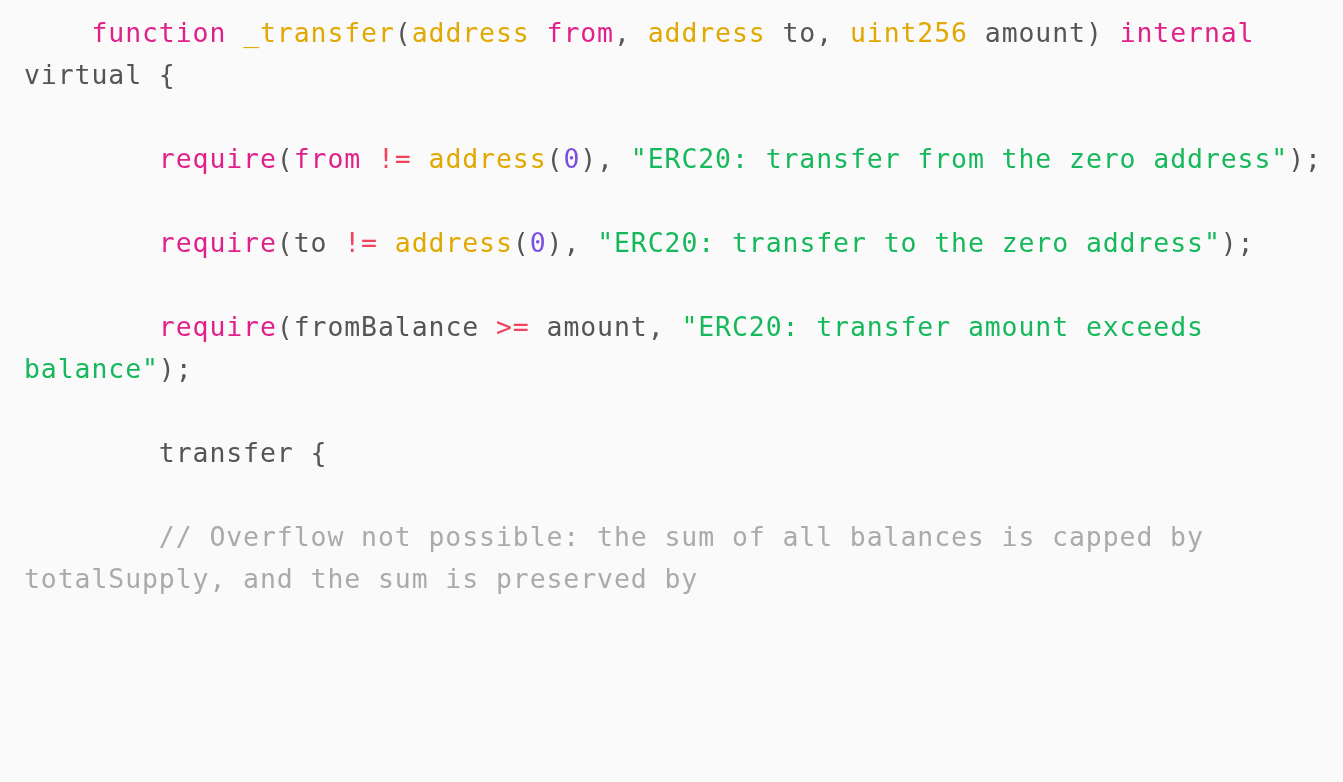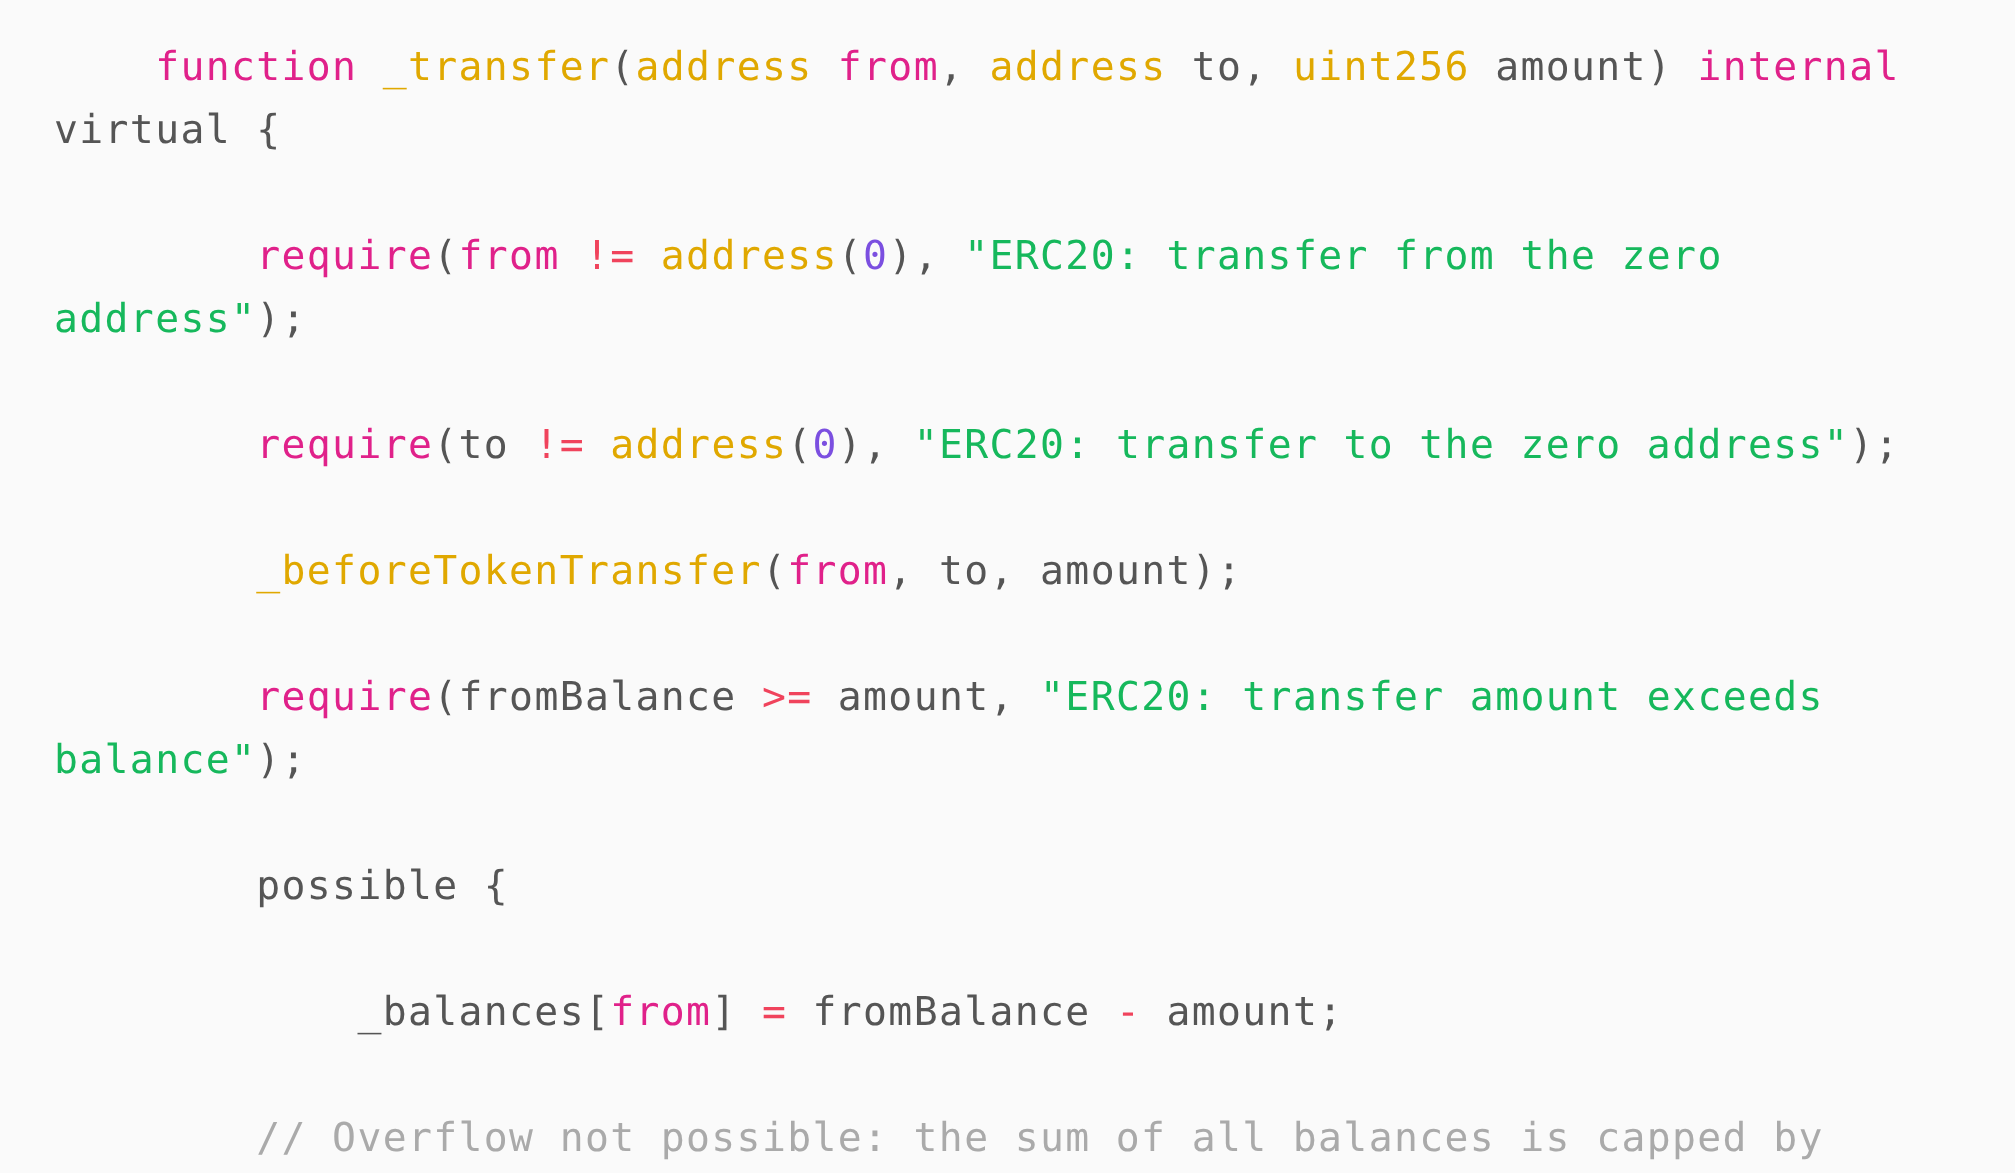--- a/index.html
+++ b/index.html
@@ -11,21 +11,21 @@
     width: 1343px;
     height: 782px;
     overflow: hidden;
     font-family: "DejaVu Sans Mono", "Liberation Mono", monospace;
   }
   #code-viewer {
     width: 1343px;
     height: 782px;
     background: #fafafa;
     box-sizing: border-box;
-    padding: 12px;
+    padding: 0;
     overflow: hidden;
   }
   .code-body {
     font-family: "DejaVu Sans Mono", "Liberation Mono", monospace;
     font-size: 26.5px;
     line-height: 42px;
     letter-spacing: 0.9px;
     color: #555555;
     white-space: pre-wrap;
     word-break: break-word;
@@ -56,24 +56,22 @@
     margin-right: -2px;
   }
 </style>
 </head>
 <body>
 
 <div id="code-viewer">
   <pre class="code-body" id="code-body"><span class="code-line"><span class="tok-plain">    </span><span class="tok-kw">function</span><span class="tok-plain"> </span><span class="tok-fn">_transfer</span><span class="tok-punc">(</span><span class="tok-type">address</span><span class="tok-plain"> </span><span class="tok-kw">from</span><span class="tok-punc">, </span><span class="tok-type">address</span><span class="tok-plain"> to</span><span class="tok-punc">, </span><span class="tok-type">uint256</span><span class="tok-plain"> amount</span><span class="tok-punc">) </span><span class="tok-kw">internal</span><span class="tok-plain"> virtual </span><span class="tok-punc">{</span></span>
 <span class="code-line"><span class="tok-plain">        </span><span class="tok-kw">require</span><span class="tok-punc">(</span><span class="tok-kw">from</span><span class="tok-plain"> </span><span class="tok-op">!=</span><span class="tok-plain"> </span><span class="tok-type">address</span><span class="tok-punc">(</span><span class="tok-num">0</span><span class="tok-punc">), </span><span class="tok-str">"ERC20: transfer from the zero address"</span><span class="tok-punc">);</span></span>
 <span class="code-line"><span class="tok-plain">        </span><span class="tok-kw">require</span><span class="tok-punc">(</span><span class="tok-plain">to</span><span class="tok-plain"> </span><span class="tok-op">!=</span><span class="tok-plain"> </span><span class="tok-type">address</span><span class="tok-punc">(</span><span class="tok-num">0</span><span class="tok-punc">), </span><span class="tok-str">"ERC20: transfer to the zero address"</span><span class="tok-punc">);</span></span>
-<span class="code-line"><span class="tok-plain">        </span><span class="tok-fn">_beforeTokenTransfer</span><span class="tok-punc">(</span><span class="tok-kw">from</span><span class="tok-punc">, </span><span class="tok-plain">to</span><span class="tok-punc">, </span><span class="tok-plain">amount</span><span class="tok-punc">);</span></span>
 <span class="code-line"><span class="tok-plain">        </span><span class="tok-kw">require</span><span class="tok-punc">(</span><span class="tok-plain">fromBalance </span><span class="tok-op">&gt;=</span><span class="tok-plain"> amount</span><span class="tok-punc">, </span><span class="tok-str">"ERC20: transfer amount exceeds balance"</span><span class="tok-punc">);</span></span>
-<span class="code-line"><span class="tok-plain">        possible </span><span class="tok-punc">{</span></span>
-<span class="code-line"><span class="tok-plain">            _balances</span><span class="tok-punc">[</span><span class="tok-kw">from</span><span class="tok-punc">]</span><span class="tok-plain"> </span><span class="tok-op">=</span><span class="tok-plain"> fromBalance </span><span class="tok-op">-</span><span class="tok-plain"> amount</span><span class="tok-punc">;</span></span>
+<span class="code-line"><span class="tok-plain">        transfer </span><span class="tok-punc">{</span></span>
 <span class="code-line"><span class="tok-plain">        </span><span class="tok-com">// Overflow not possible: the sum of all balances is capped by totalSupply, and the sum is preserved by</span></span>
 
 
 
 
 
 </pre>
 </div>
 
 </body></html>

